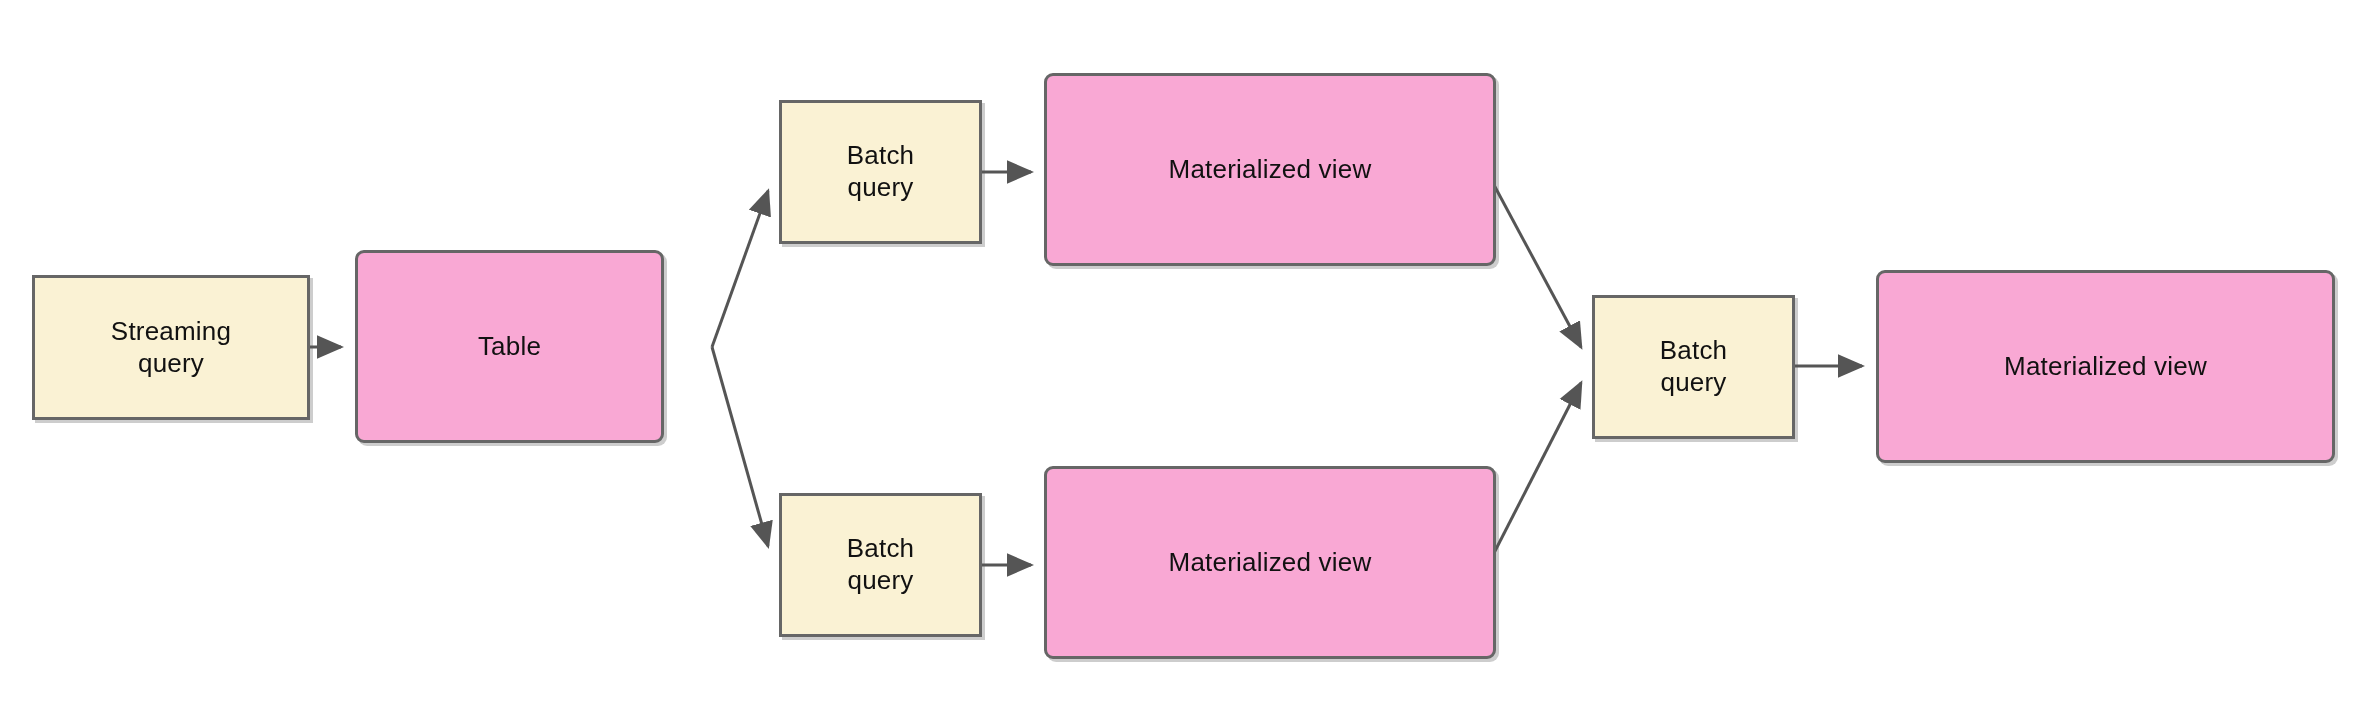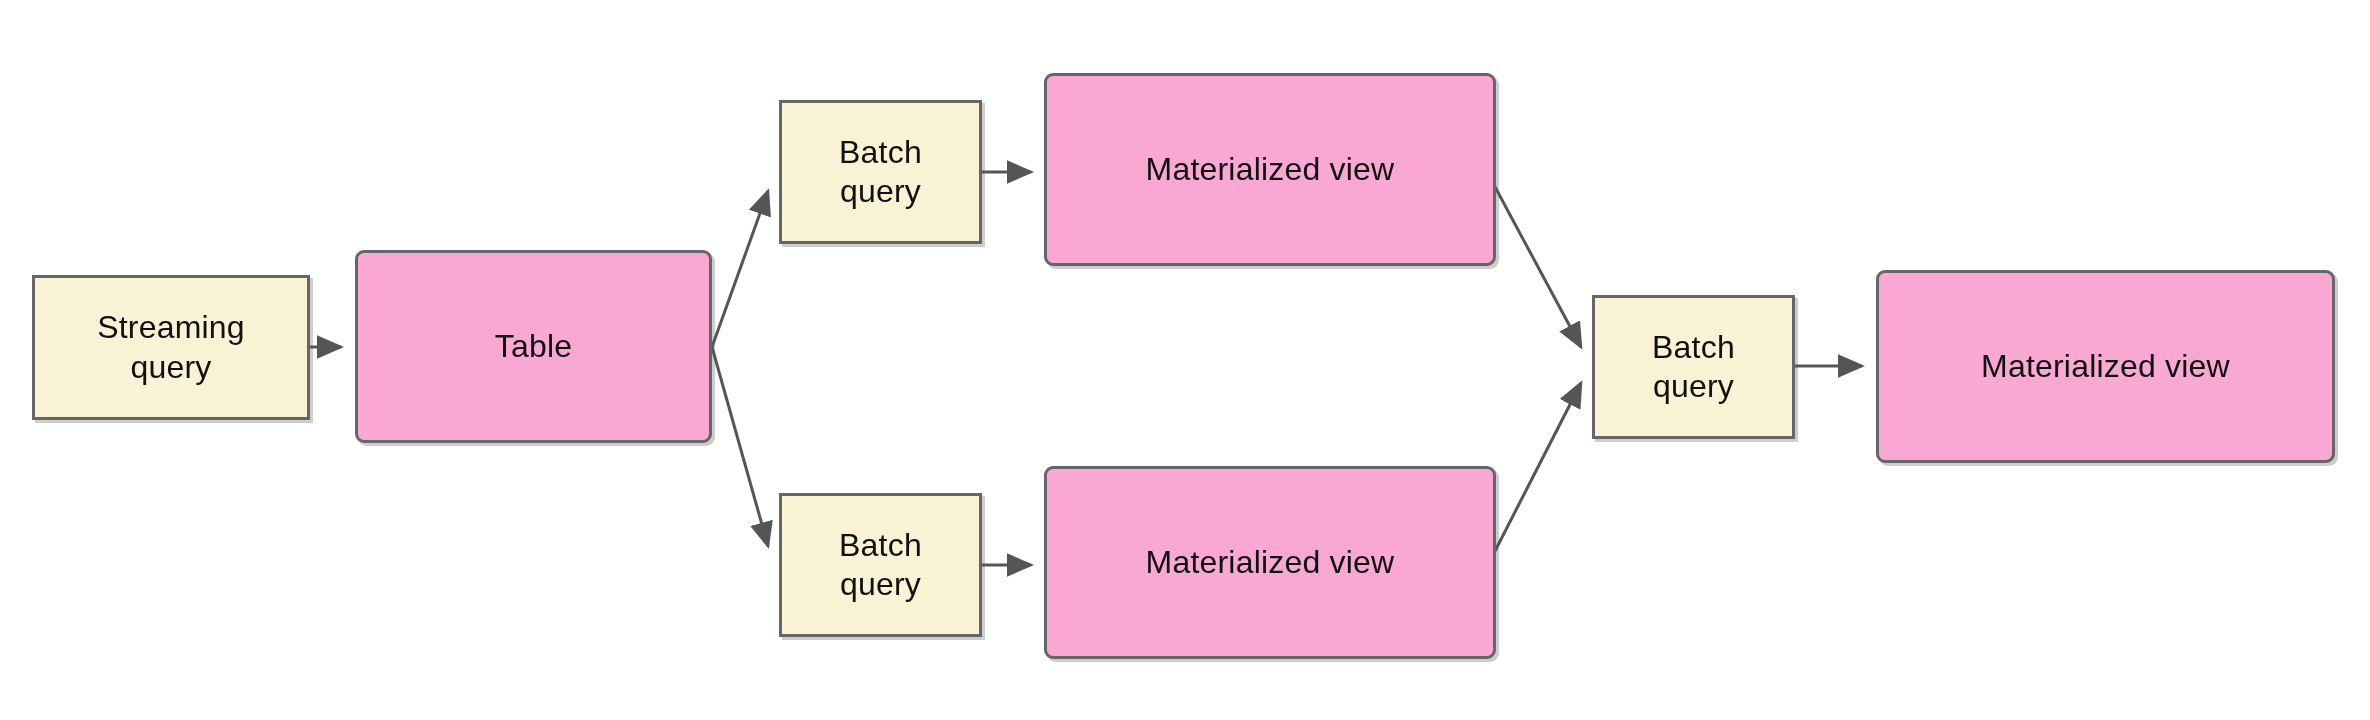--- a/index.html
+++ b/index.html
@@ -27,21 +27,21 @@
     pointer-events: none;
   }
   .node {
     position: absolute;
     box-sizing: border-box;
     display: flex;
     align-items: center;
     justify-content: center;
     text-align: center;
     color: #111111;
-    font-size: 32px;
+    font-size: 26px;
     line-height: 1.22;
     letter-spacing: 0.2px;
     border: 3px solid #666666;
     box-shadow: 3px 3px 0 rgba(90,90,90,0.30);
   }
   .node.process {
     background: #faf2d4;
     border-radius: 0;
   }
   .node.store {
@@ -75,21 +75,21 @@
         <path d="M 1494 553 L 1581 383" fill="none" stroke="#555555" stroke-width="3" marker-end="url(#arrowhead)"></path>
         <path d="M 1795 366 L 1862 366" fill="none" stroke="#555555" stroke-width="3" marker-end="url(#arrowhead)"></path>
       </g>
   </svg>
 
   <div id="nodes-layer">
       <div class="node process" style="left: 32px; top: 275px; width: 278px; height: 145px;">
         <span class="label">Streaming
 query</span>
       </div>
-      <div class="node store" style="left: 355px; top: 250px; width: 357px; height: 193px;">
+      <div class="node store" style="left: 355px; top: 250px; width: 309px; height: 193px;">
         <span class="label">Table</span>
       </div>
       <div class="node process" style="left: 779px; top: 100px; width: 203px; height: 144px;">
         <span class="label">Batch
 query</span>
       </div>
       <div class="node store" style="left: 1044px; top: 73px; width: 452px; height: 193px;">
         <span class="label">Materialized view</span>
       </div>
       <div class="node process" style="left: 779px; top: 493px; width: 203px; height: 144px;">

